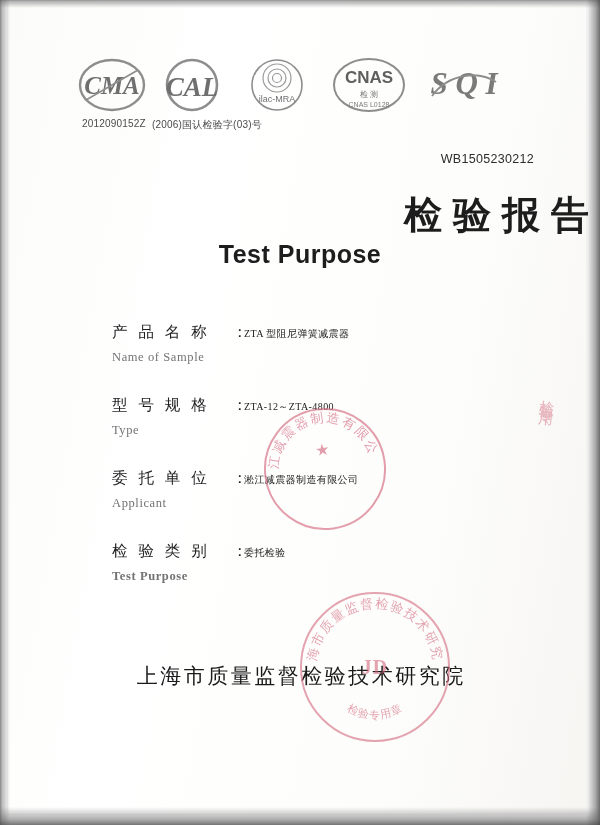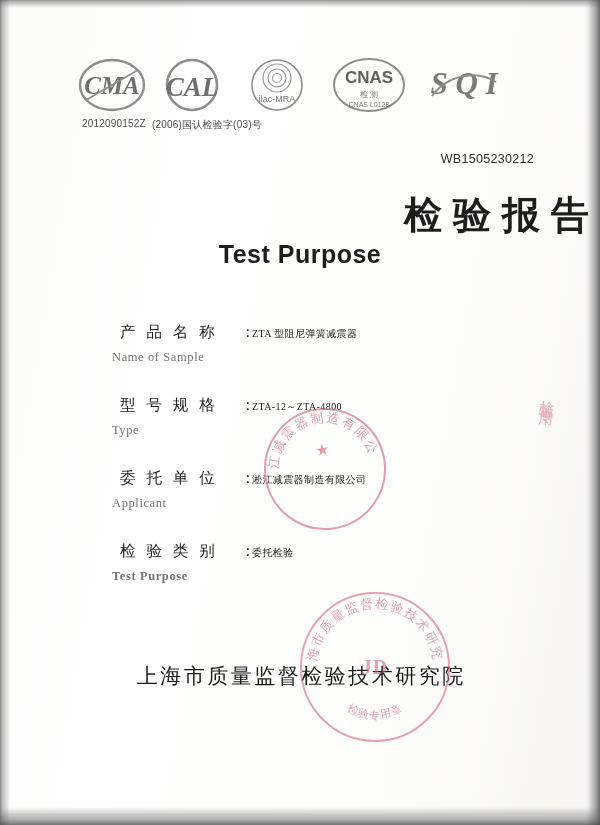--- a/index.html
+++ b/index.html
@@ -137,21 +137,20 @@
     position: relative;
     margin-bottom: 30px;
   }
   .field-label-cn {
     display: inline-block;
     width: 120px;
     font-family: "Liberation Serif", serif;
     font-size: 15.5px;
     color: #1f1f1f;
     letter-spacing: 3.5px;
-    margin-left: 8px;
   }
   .field-colon {
     display: inline-block;
     width: 12px;
     font-size: 15.5px;
     color: #1f1f1f;
   }
   .field-value {
     display: inline-block;
     font-family: "Liberation Serif", serif;

